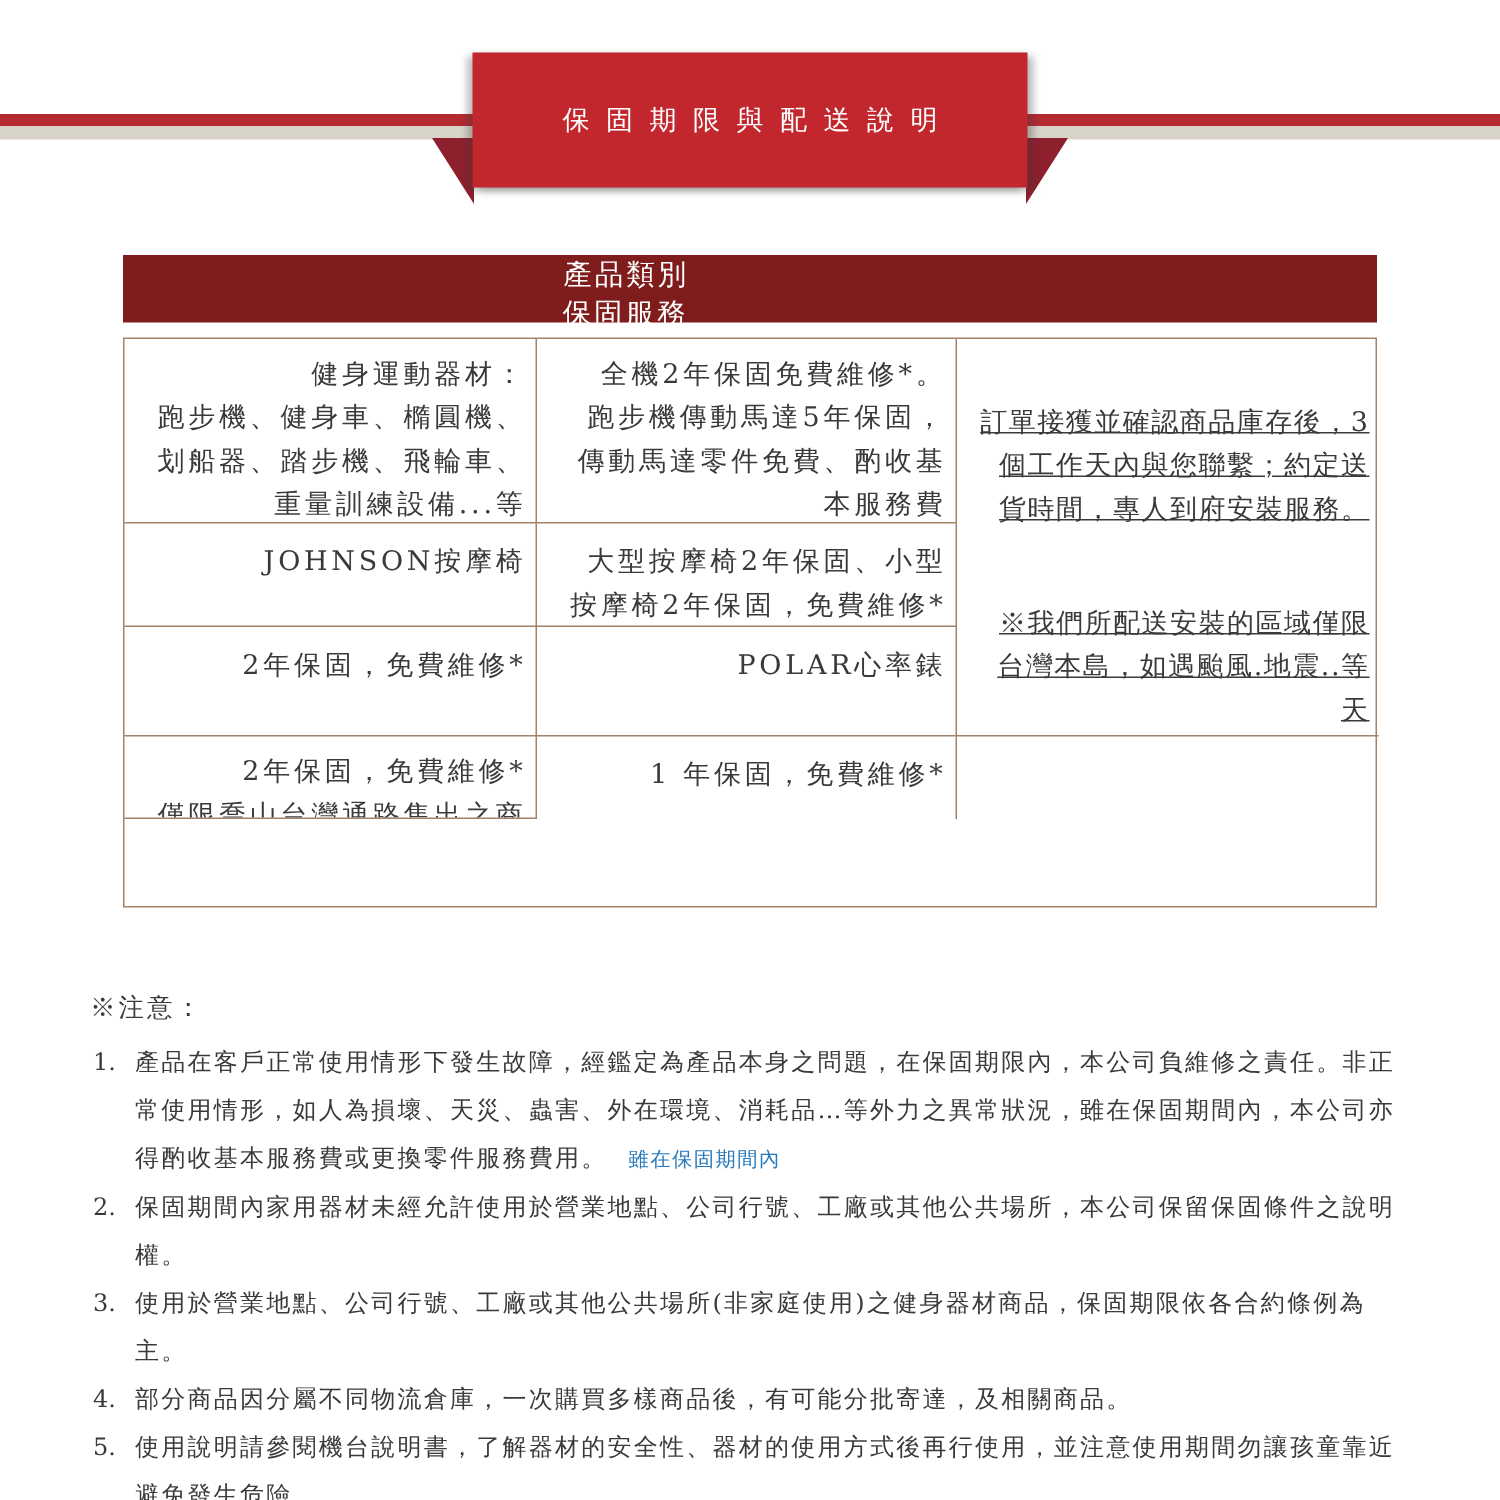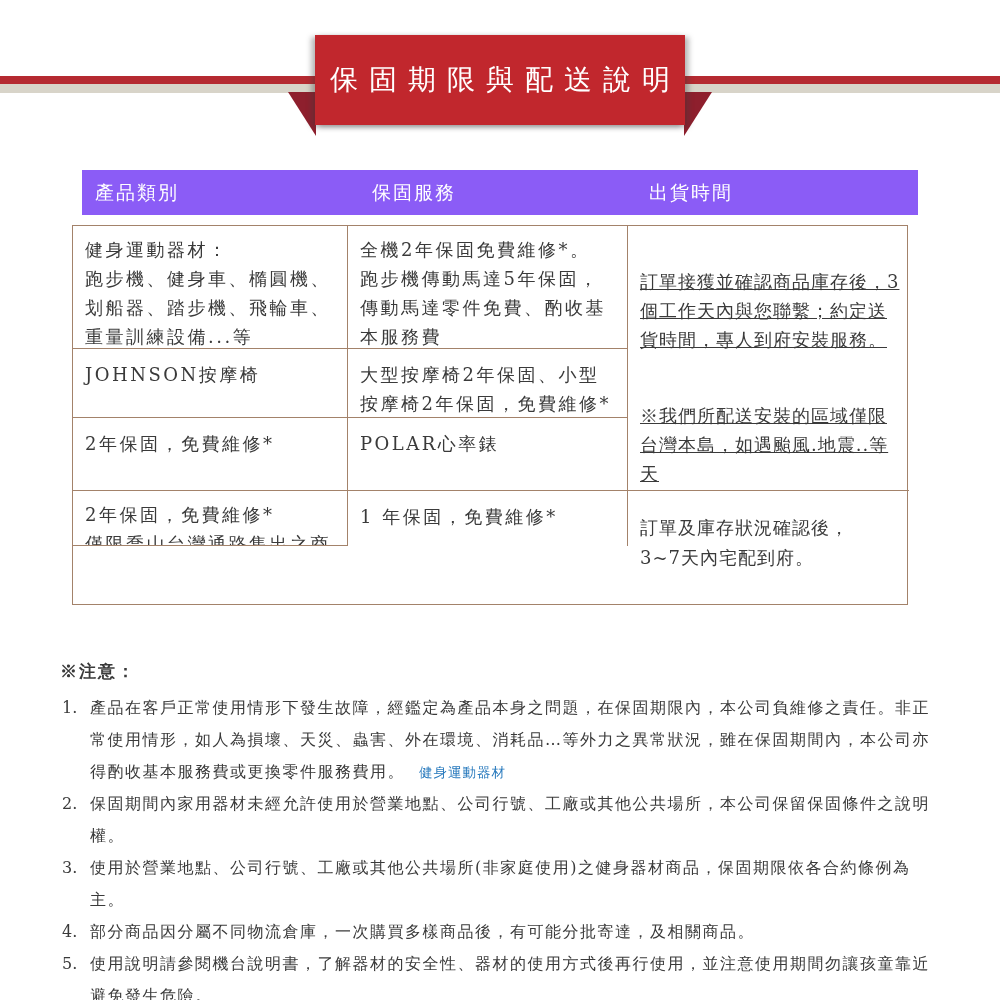--- a/index.html
+++ b/index.html
@@ -13,51 +13,51 @@
   .band-gray{height:9px;background:#d8d4c9;}
   .fold{position:absolute;top:92px;width:28px;height:44px;background:#8e1f2d;}
   .fold-left{left:288px;clip-path:polygon(0 0,100% 0,100% 100%);}
   .fold-right{left:684px;clip-path:polygon(0 0,100% 0,0 100%);}
   .ribbon{
     position:absolute;left:315px;top:35px;width:370px;height:90px;background:#c1272d;
     display:flex;align-items:center;justify-content:center;
     box-shadow:-4px 2px 5px rgba(60,60,60,.35),4px 2px 5px rgba(60,60,60,.35);
   }
   .ribbon-title{
-    color:#ffffff;font-size:28px;letter-spacing:11px;padding-left:11px;white-space:nowrap;
+    color:#ffffff;font-size:18px;letter-spacing:11px;padding-left:11px;white-space:nowrap;
   }
   
   .thead{
-    position:absolute;left:82px;top:170px;width:836px;height:45px;background:#8b5cf6;
-    display:flex;align-items:center;color:#ffffff;font-size:19px;letter-spacing:2px;
+    position:absolute;left:82px;top:170px;width:836px;height:45px;background:#7f1d1d;
+    display:flex;align-items:center;color:#ffffff;font-size:19px;letter-spacing:2px;flex-direction:column;
   }
   .th{box-sizing:border-box;}
   .th1{width:275px;padding-left:13px;}
   .th2{width:280px;padding-left:15px;}
   .th3{width:281px;padding-left:12px;}
   .tbody{
-    position:absolute;left:72px;top:225px;width:836px;height:380px;
+    position:absolute;left:82px;top:225px;width:836px;height:380px;
     display:grid;grid-template-columns:275px 280px 281px;grid-template-rows:123px 69px 73px 55px 60px;
     border:1px solid #a3826a;box-sizing:border-box;
-    font-size:18px;line-height:29px;
+    font-size:18px;line-height:29px;text-align:right;
   }
   .cell{
     box-sizing:border-box;border-right:1px solid #a3826a;border-bottom:1px solid #a3826a;
     padding:9px 6px 0 12px;white-space:pre-line;letter-spacing:2.5px;overflow:hidden;
   }
   .cell.last-col{border-right:none;letter-spacing:1px;}
   .cell.last-row{border-bottom:none;}
   .c3a{grid-column:3;grid-row:1 / span 3;padding-top:12px;}
   .c3a p{margin:0;text-decoration:underline;}
   .c3a p + p{margin-top:18px;}
   .c3b{grid-column:3;grid-row:4 / span 2;padding-top:22px;line-height:30px;}
   .rowpad{padding-top:11px;}
   
   .notes{position:absolute;left:60px;top:660px;width:885px;font-size:16px;letter-spacing:1.5px;}
-  .notes-title{font-size:17px;font-weight:bold;letter-spacing:2px;margin-bottom:9px;}
+  .notes-title{font-size:17px;font-weight:normal;letter-spacing:2px;margin-bottom:9px;}
   .note-item{position:relative;padding-left:30px;line-height:32px;}
   .note-num{position:absolute;left:2px;top:0;letter-spacing:0;}
   .note-link{color:#2779bd;font-size:13.5px;text-decoration:none;letter-spacing:1px;margin-left:14px;cursor:pointer;}
 </style>
 </head>
 <body>
 
 <div class="page">
 
   <div class="band">
@@ -101,31 +101,29 @@
     <div class="cell rowpad">JOHNSON按摩椅</div>
     <div class="cell rowpad">大型按摩椅2年保固、小型
 按摩椅2年保固，免費維修*</div>
 
     <div class="cell rowpad">2年保固，免費維修*</div>
 
     <div class="cell rowpad">POLAR心率錶</div>
     <div class="cell">2年保固，免費維修*
 僅限喬山台灣通路售出之商品</div>
 
-    <div class="cell last-col last-row c3b">訂單及庫存狀況確認後，
-3~7天內宅配到府。</div>
 
     <div class="cell last-row rowpad">1 年保固，免費維修*</div>
   </div>
 
   <div class="notes">
     <div class="notes-title">※注意：</div>
 
     <div class="note-item">
-      <span class="note-num">1.</span><span>產品在客戶正常使用情形下發生故障，經鑑定為產品本身之問題，在保固期限內，本公司負維修之責任。非正常使用情形，如人為損壞、天災、蟲害、外在環境、消耗品…等外力之異常狀況，雖在保固期間內，本公司亦得酌收基本服務費或更換零件服務費用。</span><a class="note-link">健身運動器材</a>
+      <span class="note-num">1.</span><span>產品在客戶正常使用情形下發生故障，經鑑定為產品本身之問題，在保固期限內，本公司負維修之責任。非正常使用情形，如人為損壞、天災、蟲害、外在環境、消耗品…等外力之異常狀況，雖在保固期間內，本公司亦得酌收基本服務費或更換零件服務費用。</span><a class="note-link">雖在保固期間內</a>
     </div>
 
     <div class="note-item">
       <span class="note-num">2.</span><span>保固期間內家用器材未經允許使用於營業地點、公司行號、工廠或其他公共場所，本公司保留保固條件之說明權。</span>
     </div>
 
     <div class="note-item">
       <span class="note-num">3.</span><span>使用於營業地點、公司行號、工廠或其他公共場所(非家庭使用)之健身器材商品，保固期限依各合約條例為主。</span>
     </div>
 

